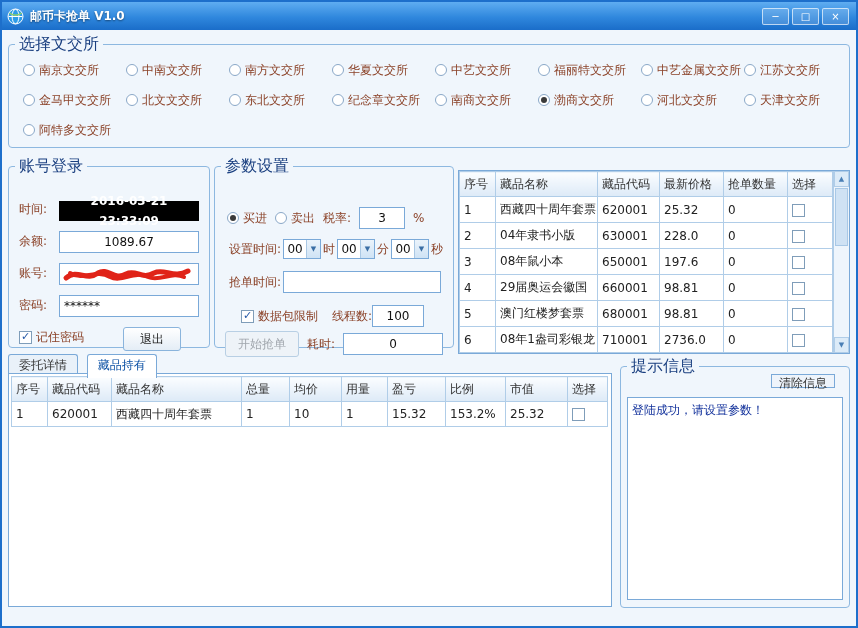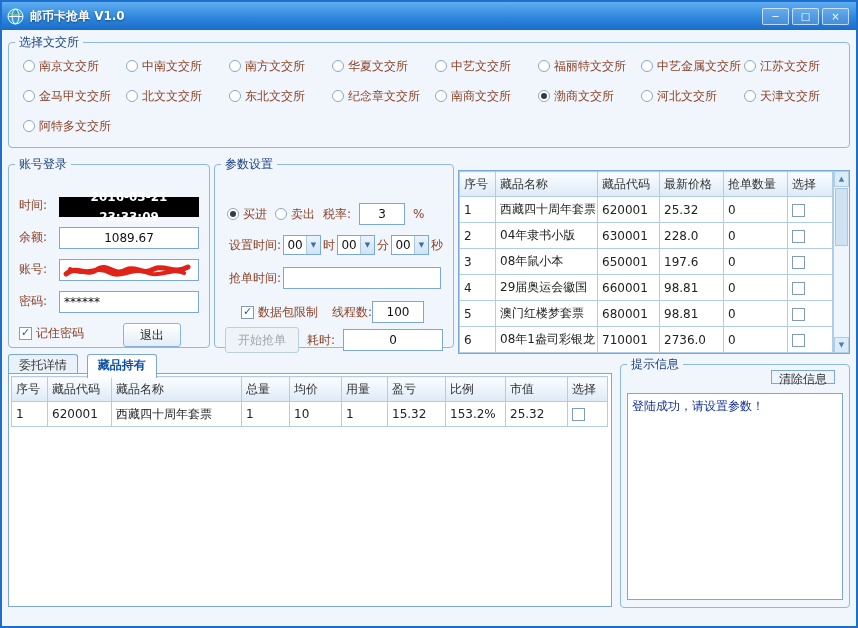--- a/index.html
+++ b/index.html
@@ -7,21 +7,21 @@
   body{font-family:"DejaVu Sans","Liberation Sans",sans-serif;font-size:12px;background:#fff}
   .window{position:relative;width:858px;height:628px;border:2px solid #1d6fcb;background:#f0f6fc;overflow:hidden}
   .titlebar{height:28px;background:linear-gradient(180deg,#5fadf1 0%,#2f87dd 55%,#1a6dc9 100%);display:flex;align-items:center;padding:0 5px;color:#fff}
   .app-icon{width:17px;height:17px;display:inline-block}
   .title{font-weight:bold;font-size:12px;margin-left:6px;text-shadow:0 1px 2px rgba(0,0,0,.45)}
   .win-controls{margin-left:auto;display:flex;gap:3px;margin-right:2px}
   .win-btn{width:27px;height:17px;border:1px solid rgba(255,255,255,.65);background:rgba(255,255,255,.16);color:#fff;font-size:10px;line-height:15px;text-align:center;border-radius:2px;cursor:default}
   .client{position:absolute;left:0;top:28px;right:0;bottom:0}
 
   fieldset.group{position:absolute;border:1px solid #8db8e0;border-radius:4px}
-  legend{font-size:12px;color:#1b4080;padding:0 4px;margin-left:6px}
+  legend{font-size:16px;color:#1b4080;padding:0 4px;margin-left:6px}
 
   .lbl{color:#8b4228;white-space:nowrap}
   .tb{border:1px solid #7aa9d8;background:#fff;height:22px;line-height:20px;padding:0 4px;color:#101010;overflow:hidden;white-space:nowrap}
 
   
   #exchange-options{display:grid;grid-template-columns:repeat(8,103px);padding:0 0 0 14px}
   .radio-item{display:inline-flex;align-items:center;gap:4px;height:30px;color:#8b4228;white-space:nowrap;cursor:default}
   .radio{width:12px;height:12px;min-width:12px;border:1px solid #8aa8c8;border-radius:50%;background:#fff;position:relative;display:inline-block}
   .radio.checked::after{content:'';position:absolute;left:2px;top:2px;width:6px;height:6px;border-radius:50%;background:#3a3a3a}
   .checkbox{width:13px;height:13px;min-width:13px;border:1px solid #7f9db9;background:#fff;display:inline-block;position:relative}
@@ -50,21 +50,21 @@
   .vscroll{width:17px;background:#eef5fc;border-left:1px solid #b0cde8;display:flex;flex-direction:column}
   .sb-btn{height:16px;background:#dcebf8;border:1px solid #b0cde8;color:#4a7fb5;font-size:7px;line-height:14px;text-align:center}
   .sb-btn.up::before{content:'▲'}
   .sb-btn.down::before{content:'▼'}
   .sb-track{flex:1;position:relative}
   .sb-thumb{position:absolute;left:1px;right:1px;top:1px;height:58px;background:#cfe2f4;border:1px solid #a8c8e6}
 
   
   .tabs{position:absolute;left:6px;top:324px;height:20px}
   .tab{display:inline-block;padding:2px 10px 3px;border:1px solid #7aa9d8;border-bottom:none;background:#e9f1f9;color:#333;border-radius:3px 3px 0 0;margin-right:5px;position:relative;cursor:default}
-  .tab.active{background:#fff;color:#0b50a4;font-weight:bold;z-index:3;padding-bottom:4px}
+  .tab.active{background:#fff;color:#0b50a4;font-weight:normal;z-index:3;padding-bottom:4px}
   .panel{position:absolute;left:6px;top:343px;width:604px;height:234px;border:1px solid #7aa9d8;background:#fff;z-index:2;padding:2px}
   .panel table{width:596px}
 
   
   .info-area{position:absolute;left:6px;right:6px;top:20px;bottom:7px;border:1px solid #7aa9d8;background:#fff;padding:4px;color:#14339c;overflow:hidden}
   .clear-btn{position:absolute;top:-3px;right:14px;height:14px;line-height:17px;padding:0 7px;border:1px solid #7aa9d8;background:#eef4fb;color:#333;z-index:2;cursor:default}
 </style>
 </head>
 <body>
 

